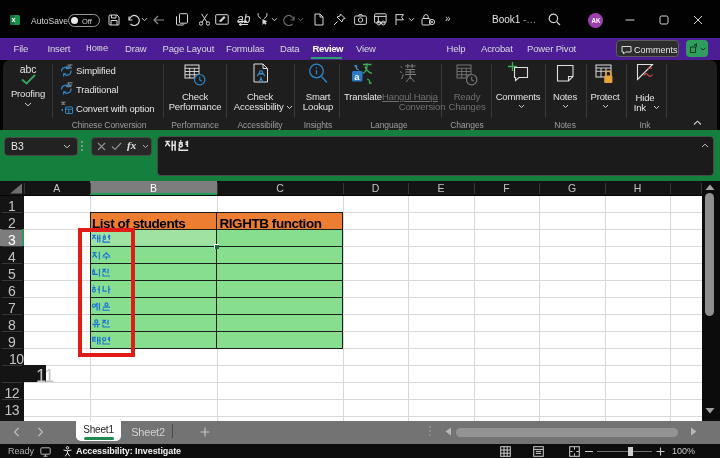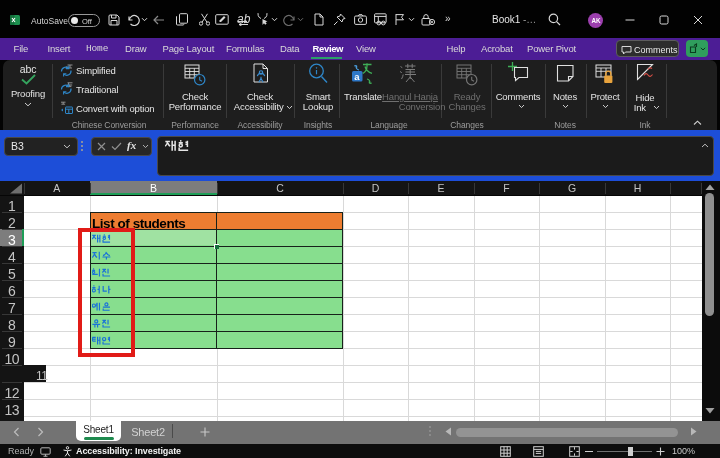--- a/index.html
+++ b/index.html
@@ -15,21 +15,21 @@
 #titlebar { position:absolute; left:0; top:0; width:720px; height:38px; background:#020202; }
 #menubar { position:absolute; left:0; top:38px; width:720px; height:22px; background:#4c1d95; }
 .mitem { position:absolute; top:4.5px; color:#d9d9d9; font-size:9.5px; letter-spacing:-0.15px; white-space:nowrap; }
 
 #ribbon { position:absolute; left:3px; top:60px; width:714px; height:70px; background:#1e1e1e; border-radius:7px 7px 0 0; }
 .rsep { position:absolute; top:4px; width:1px; height:54px; background:#3a3a3a; }
 .rlabel { position:absolute; top:60px; color:#9c9c9c; font-size:8.5px; letter-spacing:-0.1px; text-align:center; white-space:nowrap; }
 .rtxt { position:absolute; color:#e4e4e4; font-size:9.5px; letter-spacing:-0.15px; text-align:center; white-space:nowrap; }
 .gray { color:#6f6f6f !important; }
 
-#fbar { position:absolute; left:0; top:130px; width:720px; height:66px; background:#1d4ed8; }
+#fbar { position:absolute; left:0; top:130px; width:720px; height:66px; background:#15803d; }
 .fbox { position:absolute; border:1px solid #494949; border-radius:4px; background:#1f1f1f; }
 
 #grid { position:absolute; left:0; top:181px; width:720px; height:240px; background:#0c0c0c; }
 .hdr { position:absolute; background:#141414; color:#c4c4c4; font-size:10.5px; text-align:center; }
 .gl { position:absolute; background:#d9d9d9; }
 .ghl { position:absolute; background:#373737; }
 
 #tabbar { position:absolute; left:0; top:421px; width:720px; height:23px; background:#737373; }
 #statusbar { position:absolute; left:0; top:444px; width:720px; height:14px; background:#0d0d0d; }
 .sbtxt { color:#b2b2b2; font-size:9px; }
@@ -475,23 +475,23 @@
   <div class="hdr" style="left:0; top:81.8px; width:23.5px; height:16.9px; line-height:22.1px;  text-align:center; font-size:14px; letter-spacing:-0.5px;">5</div>
   <div class="ghl" style="left:2px; top:81.8px; width:20px; height:1px;"></div>
   <div class="hdr" style="left:0; top:98.7px; width:23.5px; height:17.0px; line-height:22.2px;  text-align:center; font-size:14px; letter-spacing:-0.5px;">6</div>
   <div class="ghl" style="left:2px; top:98.7px; width:20px; height:1px;"></div>
   <div class="hdr" style="left:0; top:115.7px; width:23.5px; height:17.0px; line-height:22.2px;  text-align:center; font-size:14px; letter-spacing:-0.5px;">7</div>
   <div class="ghl" style="left:2px; top:115.7px; width:20px; height:1px;"></div>
   <div class="hdr" style="left:0; top:132.7px; width:23.5px; height:17.0px; line-height:22.2px;  text-align:center; font-size:14px; letter-spacing:-0.5px;">8</div>
   <div class="ghl" style="left:2px; top:132.7px; width:20px; height:1px;"></div>
   <div class="hdr" style="left:0; top:149.7px; width:23.5px; height:16.9px; line-height:22.1px;  text-align:center; font-size:14px; letter-spacing:-0.5px;">9</div>
   <div class="ghl" style="left:2px; top:149.7px; width:20px; height:1px;"></div>
-  <div class="hdr" style="left:0; top:166.6px; width:23.5px; height:17.0px; line-height:22.2px;  text-align:center; font-size:14px; letter-spacing:-0.5px;">10</div>
+  <div class="hdr" style="left:0; top:166.6px; width:23.5px; height:17.0px; line-height:22.2px;  text-align:right; font-size:14px; letter-spacing:-0.5px;">10</div>
   <div class="ghl" style="left:2px; top:166.6px; width:20px; height:1px;"></div>
-  <div class="hdr" style="left:0; top:183.6px; width:46px; height:17.0px; line-height:22.2px;  text-align:center; font-size:12px; letter-spacing:-0.5px;padding-left:36px;">11</div>
+  <div class="hdr" style="left:0; top:183.6px; width:46px; height:17.0px; line-height:22.2px;  text-align:center; font-size:18px; letter-spacing:-0.5px;padding-left:36px;">11</div>
   <div class="ghl" style="left:2px; top:183.6px; width:20px; height:1px;"></div>
   <div class="hdr" style="left:0; top:200.6px; width:23.5px; height:16.9px; line-height:22.1px;  text-align:center; font-size:14px; letter-spacing:-0.5px;">12</div>
   <div class="ghl" style="left:2px; top:200.6px; width:20px; height:1px;"></div>
   <div class="hdr" style="left:0; top:217.5px; width:23.5px; height:17.0px; line-height:22.2px;  text-align:center; font-size:14px; letter-spacing:-0.5px;">13</div>
   <div class="ghl" style="left:2px; top:217.5px; width:20px; height:1px;"></div>
   <div class="abs" style="left:90px; top:30.9px; width:253px; height:16.9px; background:#ED7D31;"></div>
   <div class="abs" style="left:90px; top:47.8px; width:253px; height:118.8px; background:#87de8e;"></div>
   <div class="abs" style="left:91px; top:48.9px; width:125px; height:15.4px; background:#a0e2a2;"></div>
   <div class="abs" style="left:90px; top:30.9px; width:1.2px; height:136.9px; background:#17211a;"></div>
   <div class="abs" style="left:216.2px; top:30.9px; width:1.2px; height:136.9px; background:#17211a;"></div>
@@ -499,20 +499,21 @@
   <div class="abs" style="left:90px; top:30.9px; width:253.2px; height:1.2px; background:#17211a;"></div>
   <div class="abs" style="left:90px; top:47.8px; width:253.2px; height:1.2px; background:#17211a;"></div>
   <div class="abs" style="left:90px; top:64.8px; width:253.2px; height:1.2px; background:#17211a;"></div>
   <div class="abs" style="left:90px; top:81.8px; width:253.2px; height:1.2px; background:#17211a;"></div>
   <div class="abs" style="left:90px; top:98.7px; width:253.2px; height:1.2px; background:#17211a;"></div>
   <div class="abs" style="left:90px; top:115.7px; width:253.2px; height:1.2px; background:#17211a;"></div>
   <div class="abs" style="left:90px; top:132.7px; width:253.2px; height:1.2px; background:#17211a;"></div>
   <div class="abs" style="left:90px; top:149.7px; width:253.2px; height:1.2px; background:#17211a;"></div>
   <div class="abs" style="left:90px; top:166.6px; width:253.2px; height:1.2px; background:#17211a;"></div>
   <div class="txt" style="left:92px; top:35.8px; font-size:13.5px; font-weight:bold; color:#000; letter-spacing:-0.45px; line-height:13px;">List of students</div>
+  <div class="txt" style="left:219.5px; top:35.8px; font-size:13.5px; font-weight:bold; color:#000; letter-spacing:-0.45px; line-height:13px;">RIGHTB function</div>
   <svg class="abs" style="left:92px; top:53.2px; color:#1a72d8;" width="19.5" height="10" viewBox="0 0 23 11.5">
         <use href="#sy-jae" x="0" y="0.5"></use>
         <use href="#sy-hyeon" x="12" y="0.5"></use>
       </svg>
   <svg class="abs" style="left:92px; top:70.2px; color:#1a72d8;" width="19.5" height="10" viewBox="0 0 23 11.5">
         <use href="#sy-ji" x="0" y="0.5"></use>
         <use href="#sy-su" x="12" y="0.5"></use>
       </svg>
   <svg class="abs" style="left:92px; top:87.2px; color:#1a72d8;" width="19.5" height="10" viewBox="0 0 23 11.5">
         <use href="#sy-hui" x="0" y="0.5"></use>

